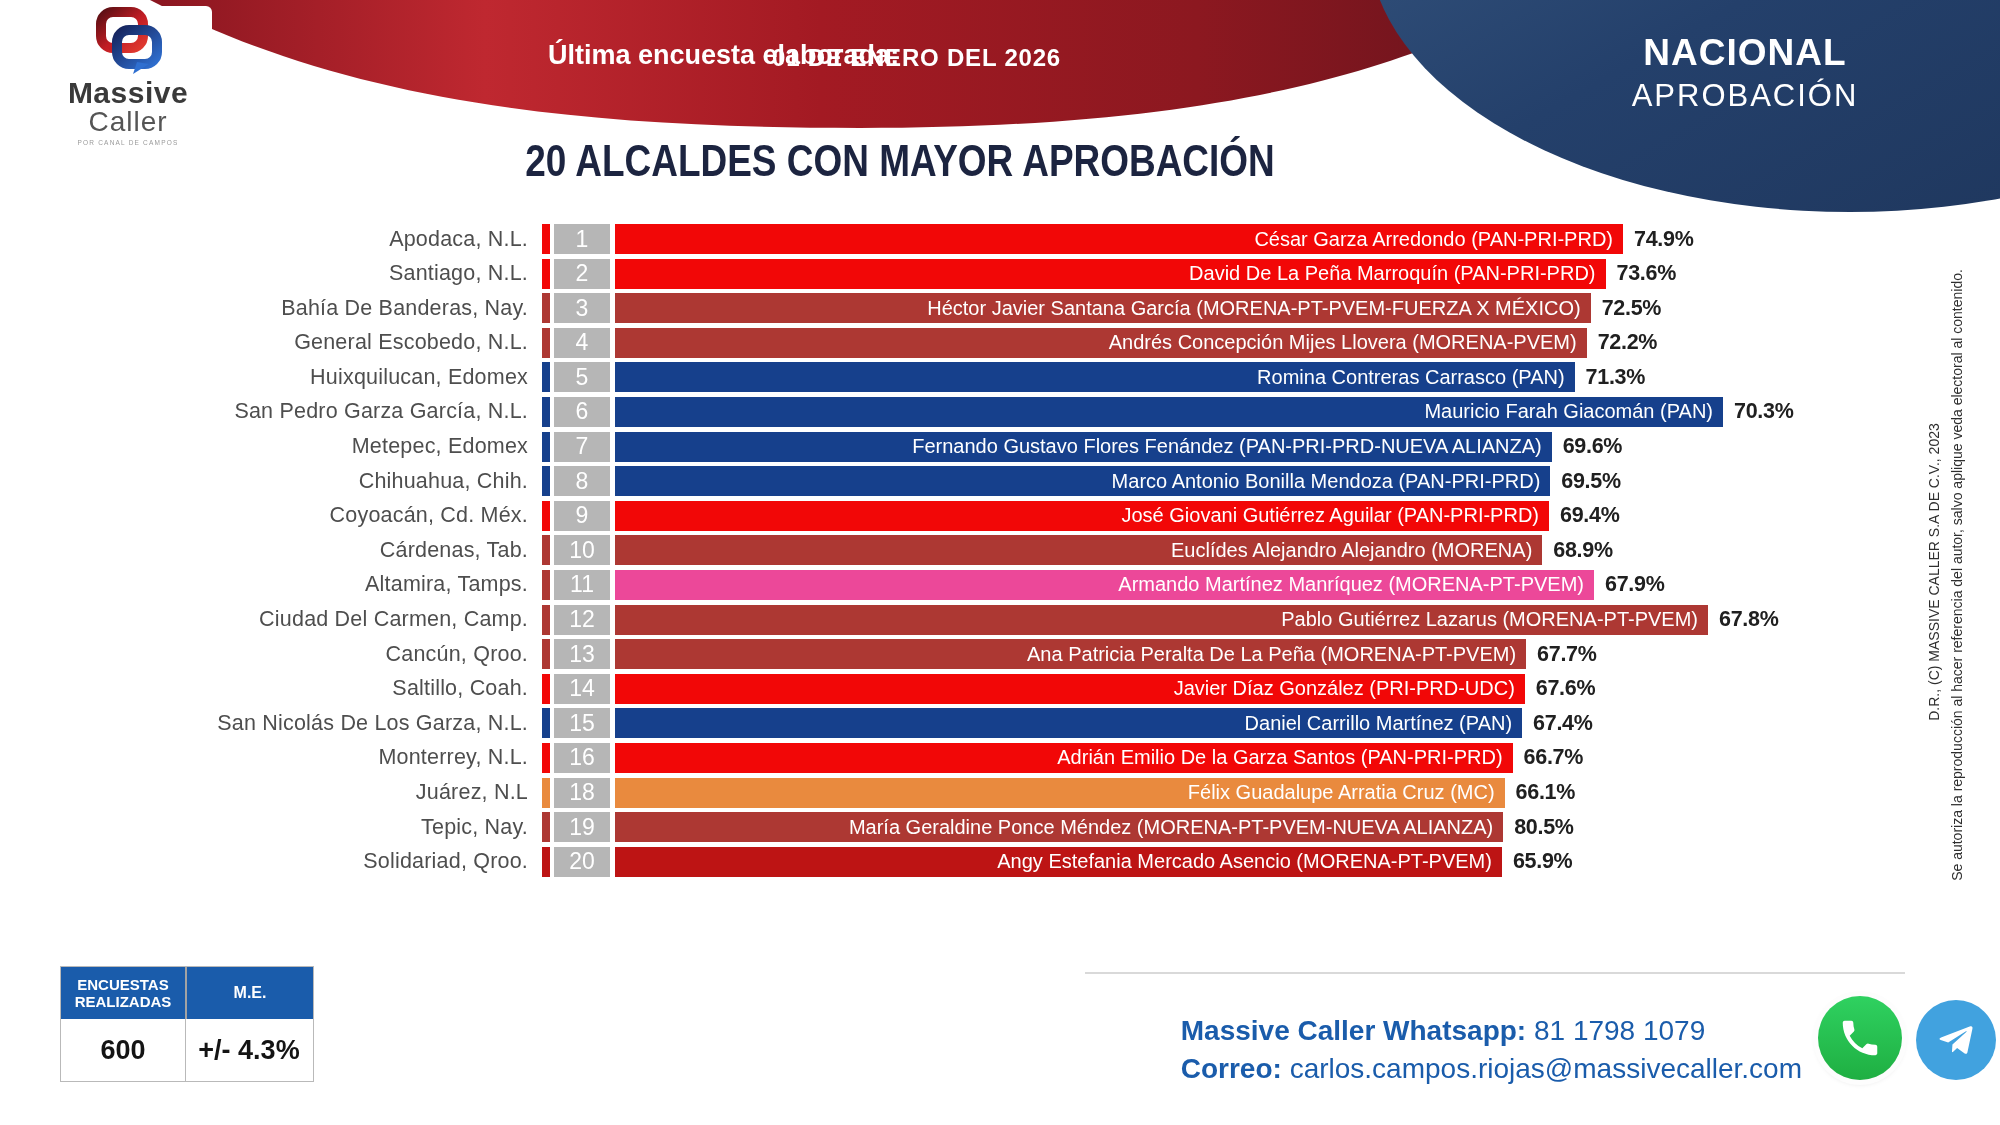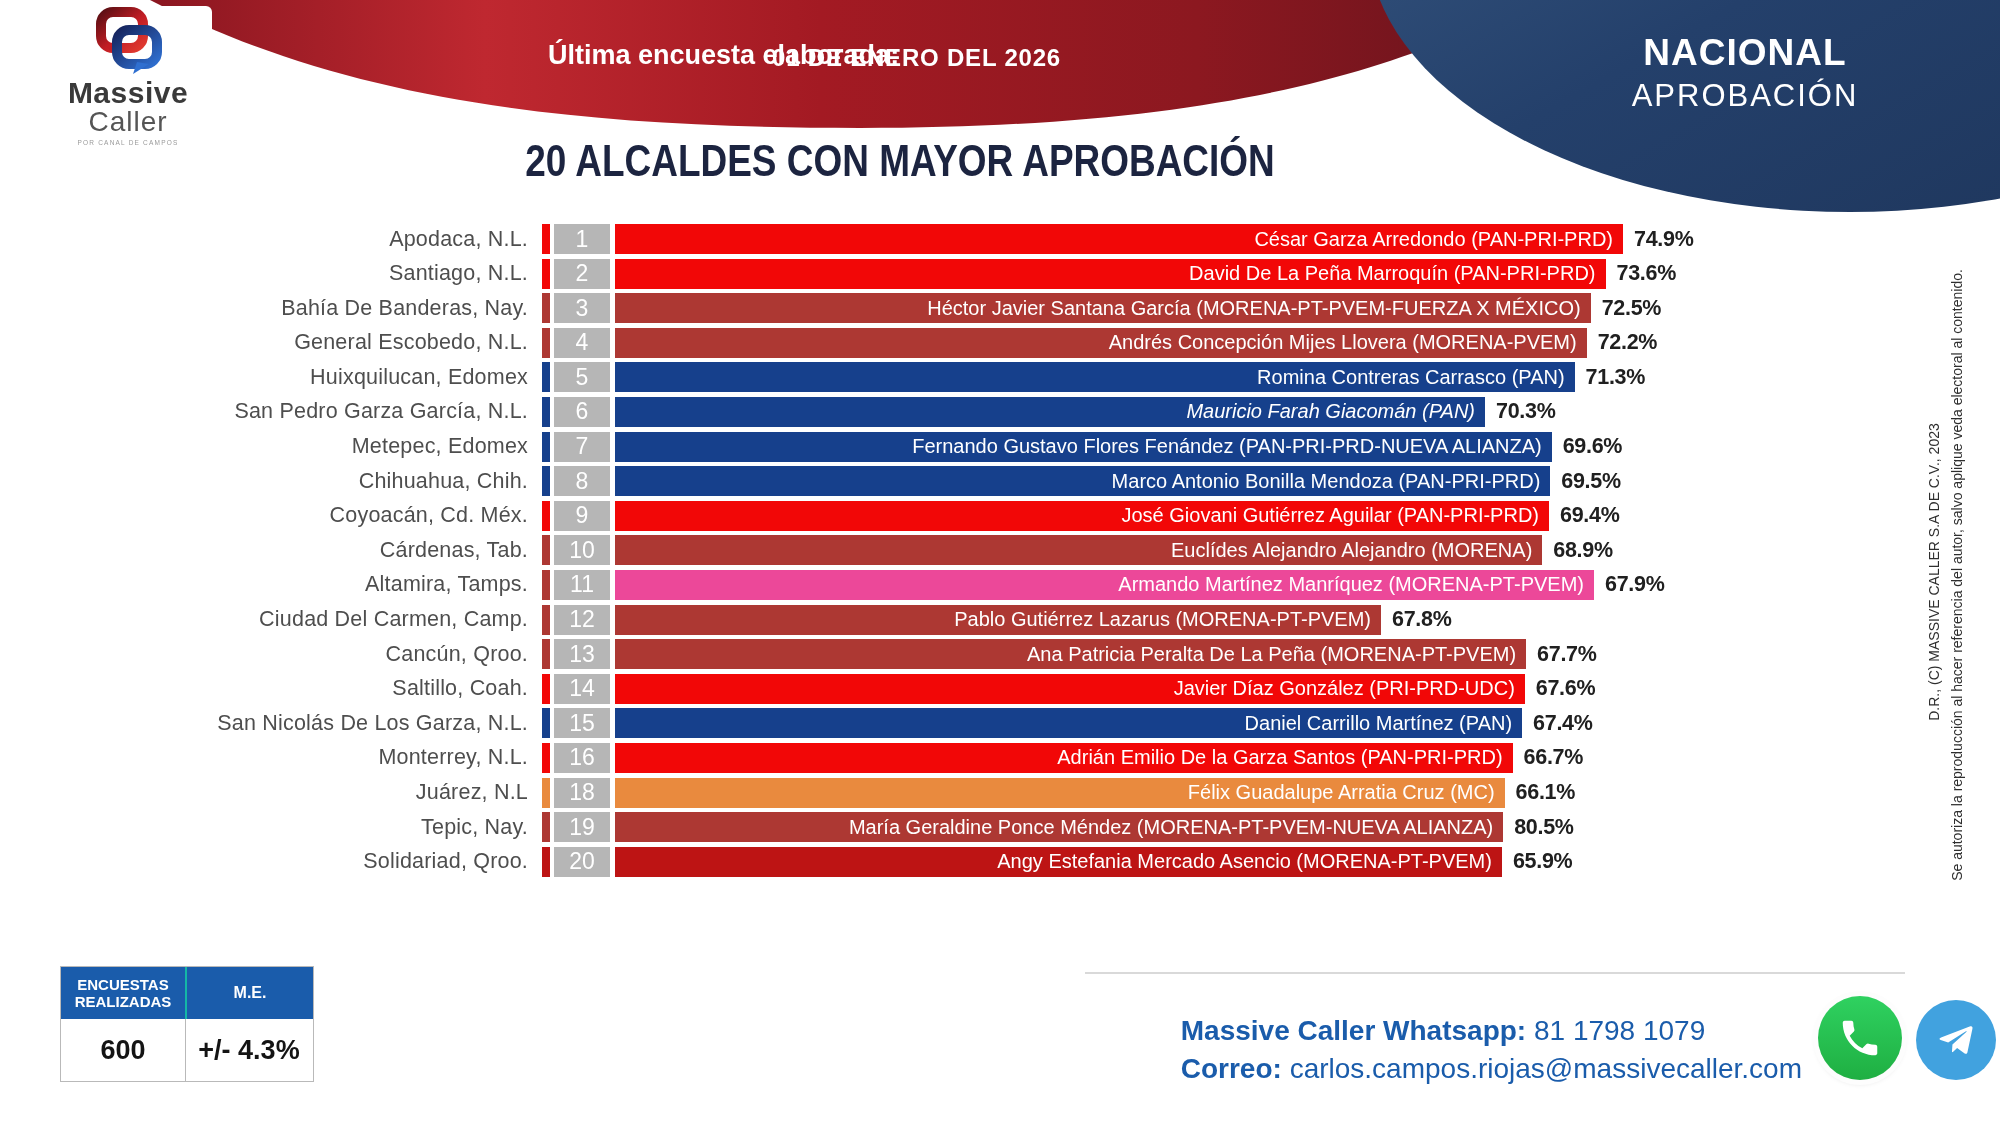--- a/index.html
+++ b/index.html
@@ -38,21 +38,21 @@
 
   
   .vtxt{position:absolute;white-space:nowrap;font-size:14px;color:#2e2e2e;
         transform:translate(-50%,-50%) rotate(-90deg);}
 
   
   .stats{position:absolute;left:60px;top:966px;width:252px;border:1px solid #b9b9b9;background:#fff;}
   .stats-head{display:flex;}
   .stats-head .cell{background:#1a5cab;color:#fff;font-weight:bold;text-align:center;
                     display:flex;align-items:center;justify-content:center;height:52px;}
-  .stats-head .c1{width:124px;font-size:15px;line-height:17px;border-right:2px solid #14b8a6;}
+  .stats-head .c1{width:124px;font-size:15px;line-height:17px;border-right:2px solid #a3a3a3;}
   .stats-head .c2{width:126px;font-size:16px;}
   .stats-body{display:flex;}
   .stats-body .cell{height:62px;display:flex;align-items:center;justify-content:center;
                     font-size:27px;font-weight:bold;color:#141414;}
   .stats-body .c1{width:124px;border-right:1px solid #b9b9b9;}
   .stats-body .c2{width:126px;}
 
   
   .foot-divider{position:absolute;left:1085px;top:972px;width:820px;height:2px;background:#d9d9d9;}
   .contact{position:absolute;right:198px;top:1012px;color:#1a5cab;
@@ -167,21 +167,21 @@
       <div class="cbar" style="background: rgb(22, 64, 140); width: 959.6px;">
         <span>Romina Contreras Carrasco (PAN)</span>
       </div>
       <div class="cpct">71.3%</div>
     </div>
 
     <div class="crow">
       <div class="clabel">San Pedro Garza García, N.L.</div>
       <div class="cstripe" style="background: rgb(22, 64, 140);"></div>
       <div class="crank">6</div>
-      <div class="cbar" style="background: rgb(22, 64, 140); width: 870px; font-style: italic;">
+      <div class="cbar" style="background: rgb(22, 64, 140); width: 1108px;">
         <span>Mauricio Farah Giacomán (PAN)</span>
       </div>
       <div class="cpct">70.3%</div>
     </div>
 
     <div class="crow">
       <div class="clabel">Metepec, Edomex</div>
       <div class="cstripe" style="background: rgb(22, 64, 140);"></div>
       <div class="crank">7</div>
       <div class="cbar" style="background: rgb(22, 64, 140); width: 936.7px;">
@@ -227,21 +227,21 @@
       <div class="cbar" style="background: #ec4899; width: 979px;">
         <span>Armando Martínez Manríquez (MORENA-PT-PVEM)</span>
       </div>
       <div class="cpct">67.9%</div>
     </div>
 
     <div class="crow">
       <div class="clabel">Ciudad Del Carmen, Camp.</div>
       <div class="cstripe" style="background: rgb(173, 56, 51);"></div>
       <div class="crank">12</div>
-      <div class="cbar" style="background: rgb(173, 56, 51); width: 766px;">
+      <div class="cbar" style="background: rgb(173, 56, 51); width: 1093px;">
         <span>Pablo Gutiérrez Lazarus (MORENA-PT-PVEM)</span>
       </div>
       <div class="cpct">67.8%</div>
     </div>
 
     <div class="crow">
       <div class="clabel">Cancún, Qroo.</div>
       <div class="cstripe" style="background: rgb(173, 56, 51);"></div>
       <div class="crank">13</div>
       <div class="cbar" style="background: rgb(173, 56, 51); width: 911.1px;">

